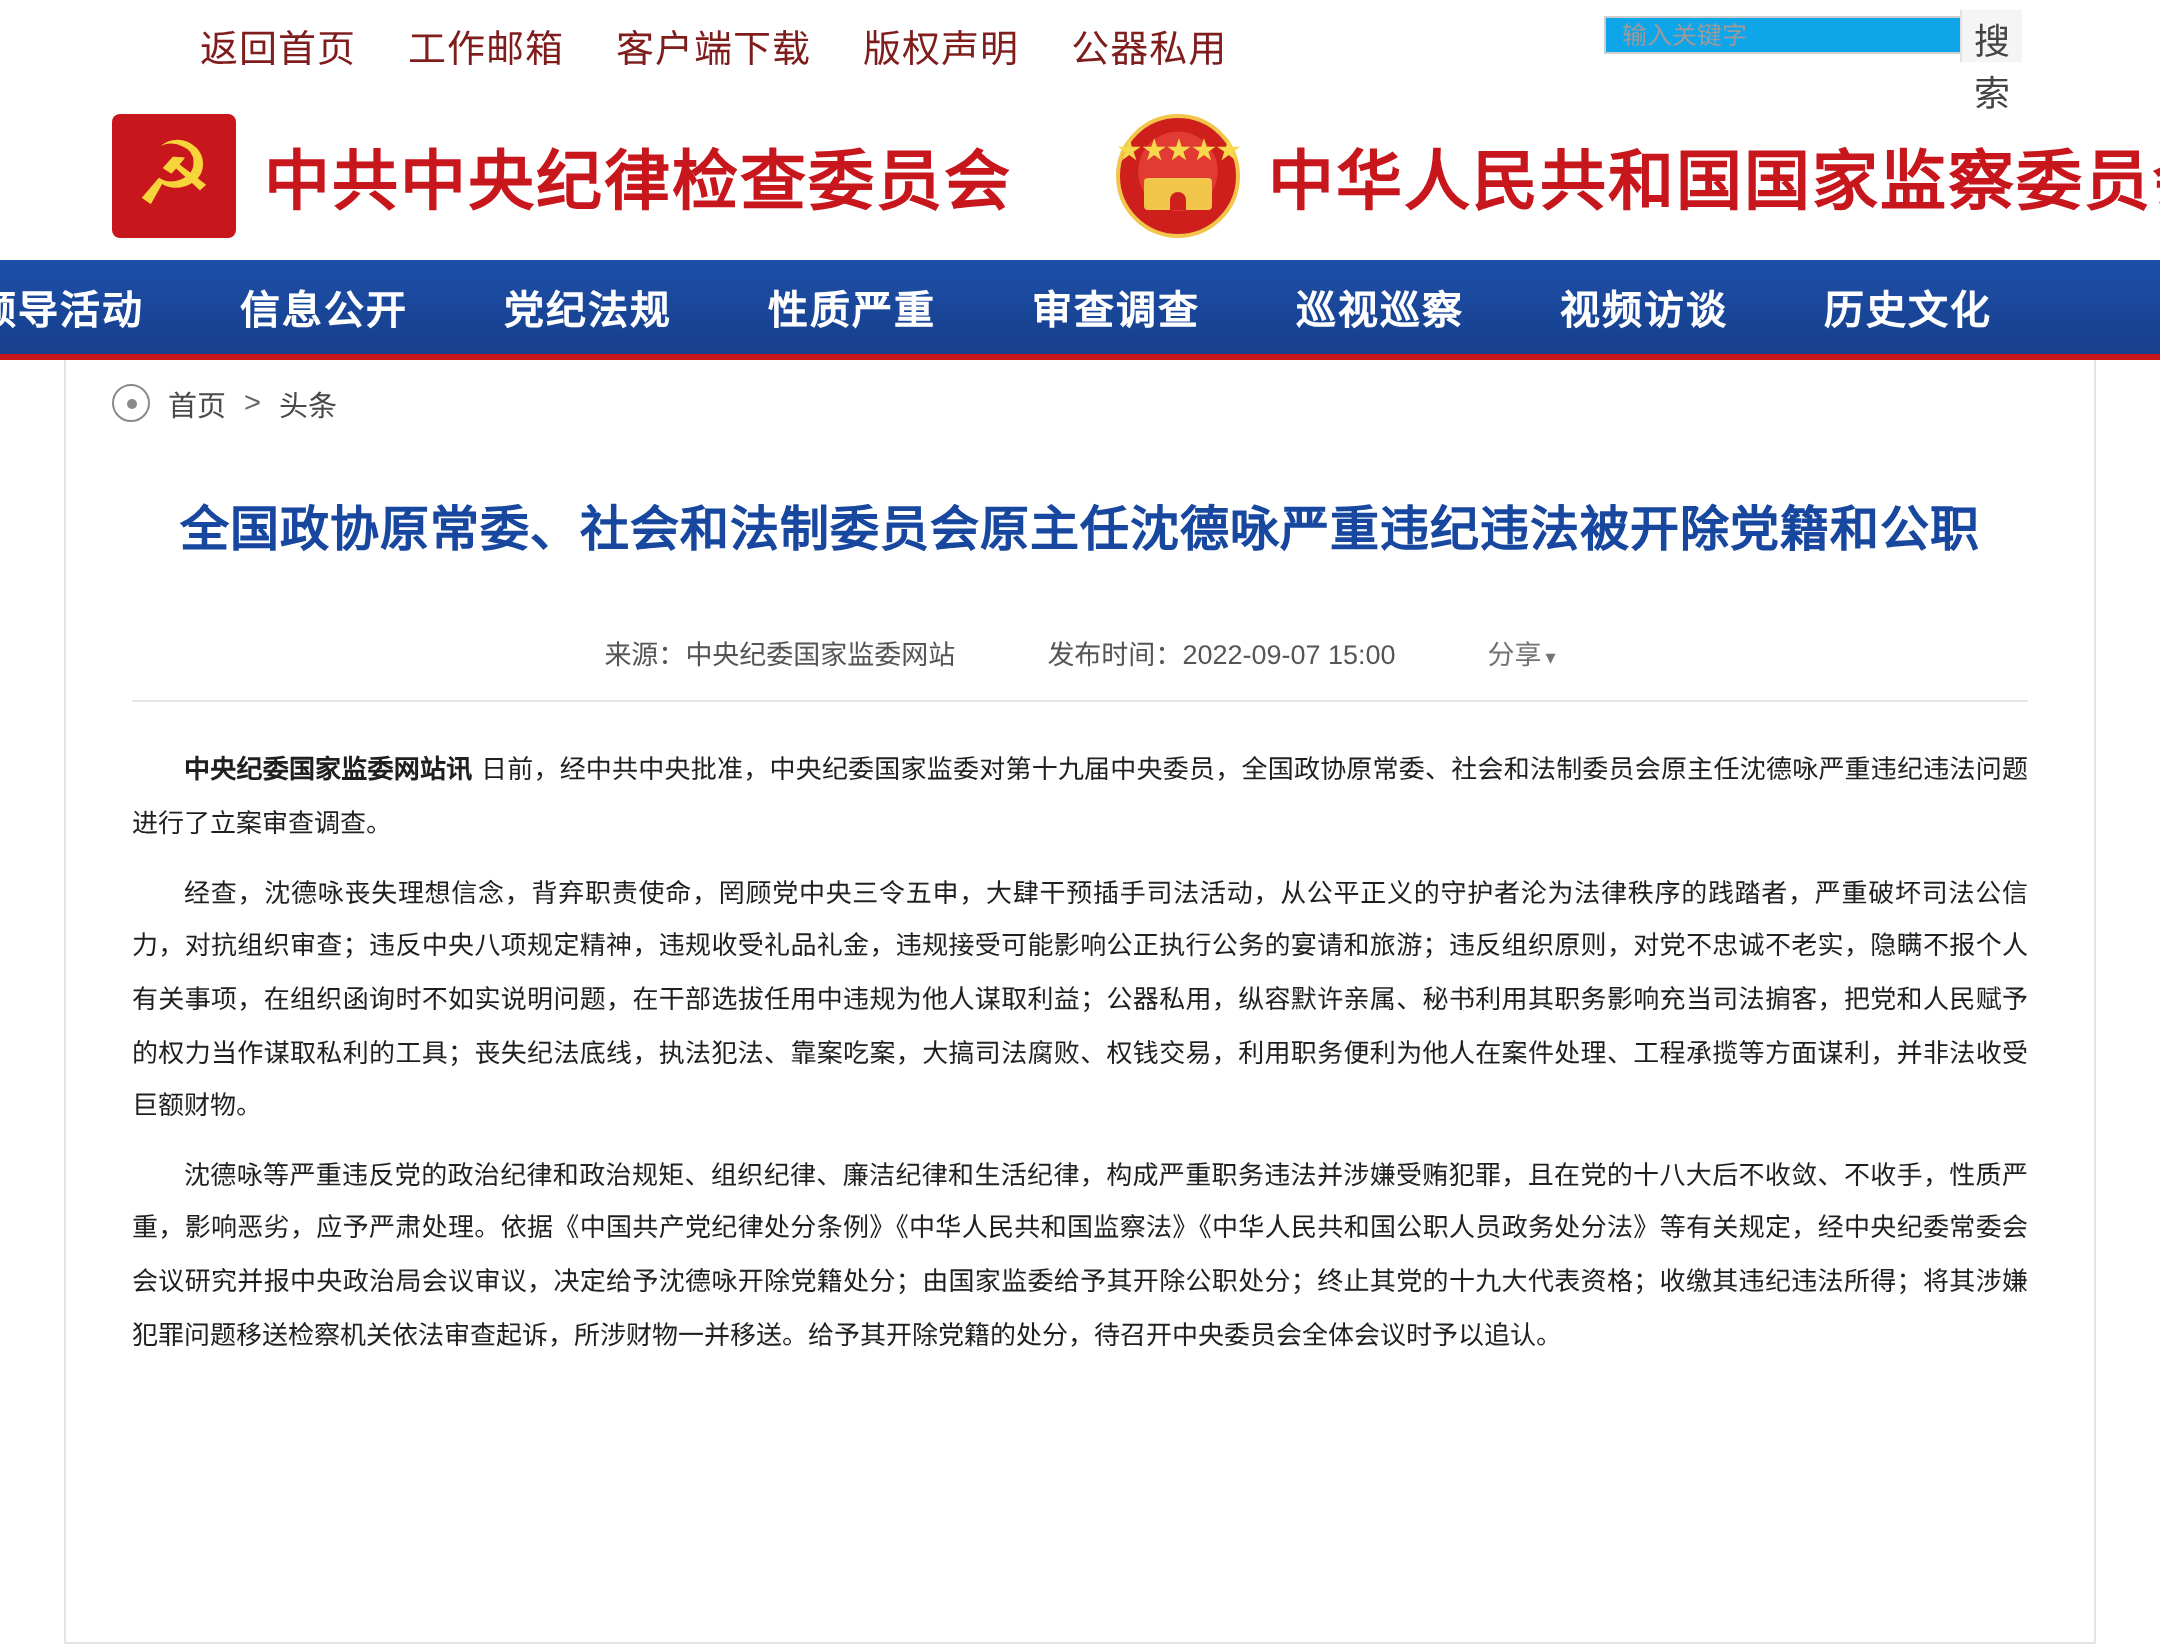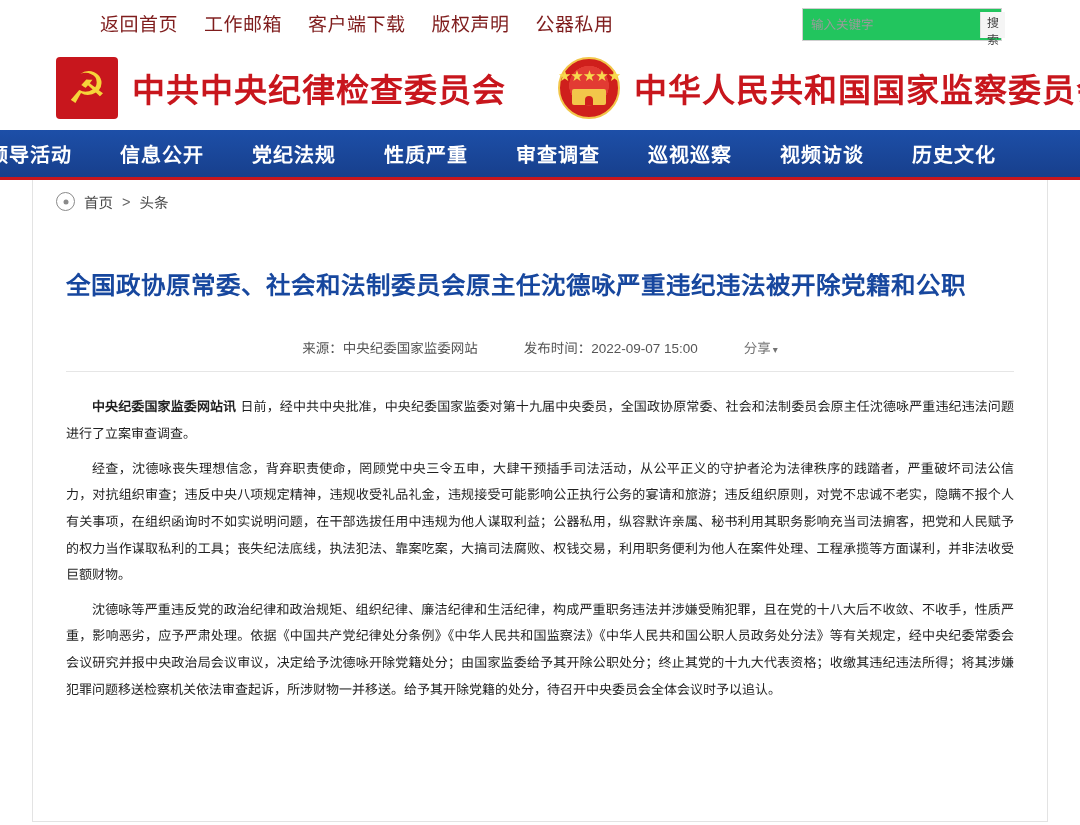--- a/index.html
+++ b/index.html
@@ -36,23 +36,23 @@
     font-size: 19px;
     text-decoration: none;
     letter-spacing: .5px;
     text-align: right;
   }
   .search-wrap {
     position: absolute;
     right: 78px;
     top: 8px;
     width: 200px;
-    height: 33px;
+    height: 19px;
     border: 1px solid #cfcfcf;
-    background: #22c55e;
+    background: #0ea5e9;
     display: flex;
     align-items: center;
   }
   .search-input {
     border: 0;
     outline: 0;
     background: transparent;
     height: 26px;
     flex: 1;
     padding: 0 8px;
@@ -60,21 +60,21 @@
     color: #333;
     font-family: "Liberation Sans", sans-serif;
   }
   .search-input::placeholder { color: #9b9b9b; }
   .search-btn {
     width: 54px;
     height: 26px;
     border: 0;
     background: #f5f5f5;
     border-left: 1px solid #e2e2e2;
-    font-size: 12px;
+    font-size: 18px;
     color: #444;
     cursor: pointer;
     font-family: "Liberation Sans", sans-serif;
   }
 
   
   .logoband {
     height: 85px;
     display: flex;
     align-items: center;
@@ -232,27 +232,27 @@
     border-radius: 50%;
     background: #8a8a8a;
   }
   .breadcrumb a { color: #4a4a4a; text-decoration: none; }
   .breadcrumb .sep { color: #666; }
 
   .article {
     padding: 0 66px 0 66px;
   }
   .headline {
-    text-align: left;
+    text-align: center;
     color: #17479e;
     font-family: "DejaVu Serif", "Liberation Serif", serif;
     font-weight: bold;
     font-size: 24.5px;
     line-height: 1.4;
-    margin: 57px 0 0 0;
+    margin: 36px 0 0 0;
     letter-spacing: .5px;
   }
   .meta {
     margin-top: 34px;
     display: flex;
     justify-content: center;
     align-items: center;
     gap: 46px;
     font-size: 13.5px;
     color: #555555;

